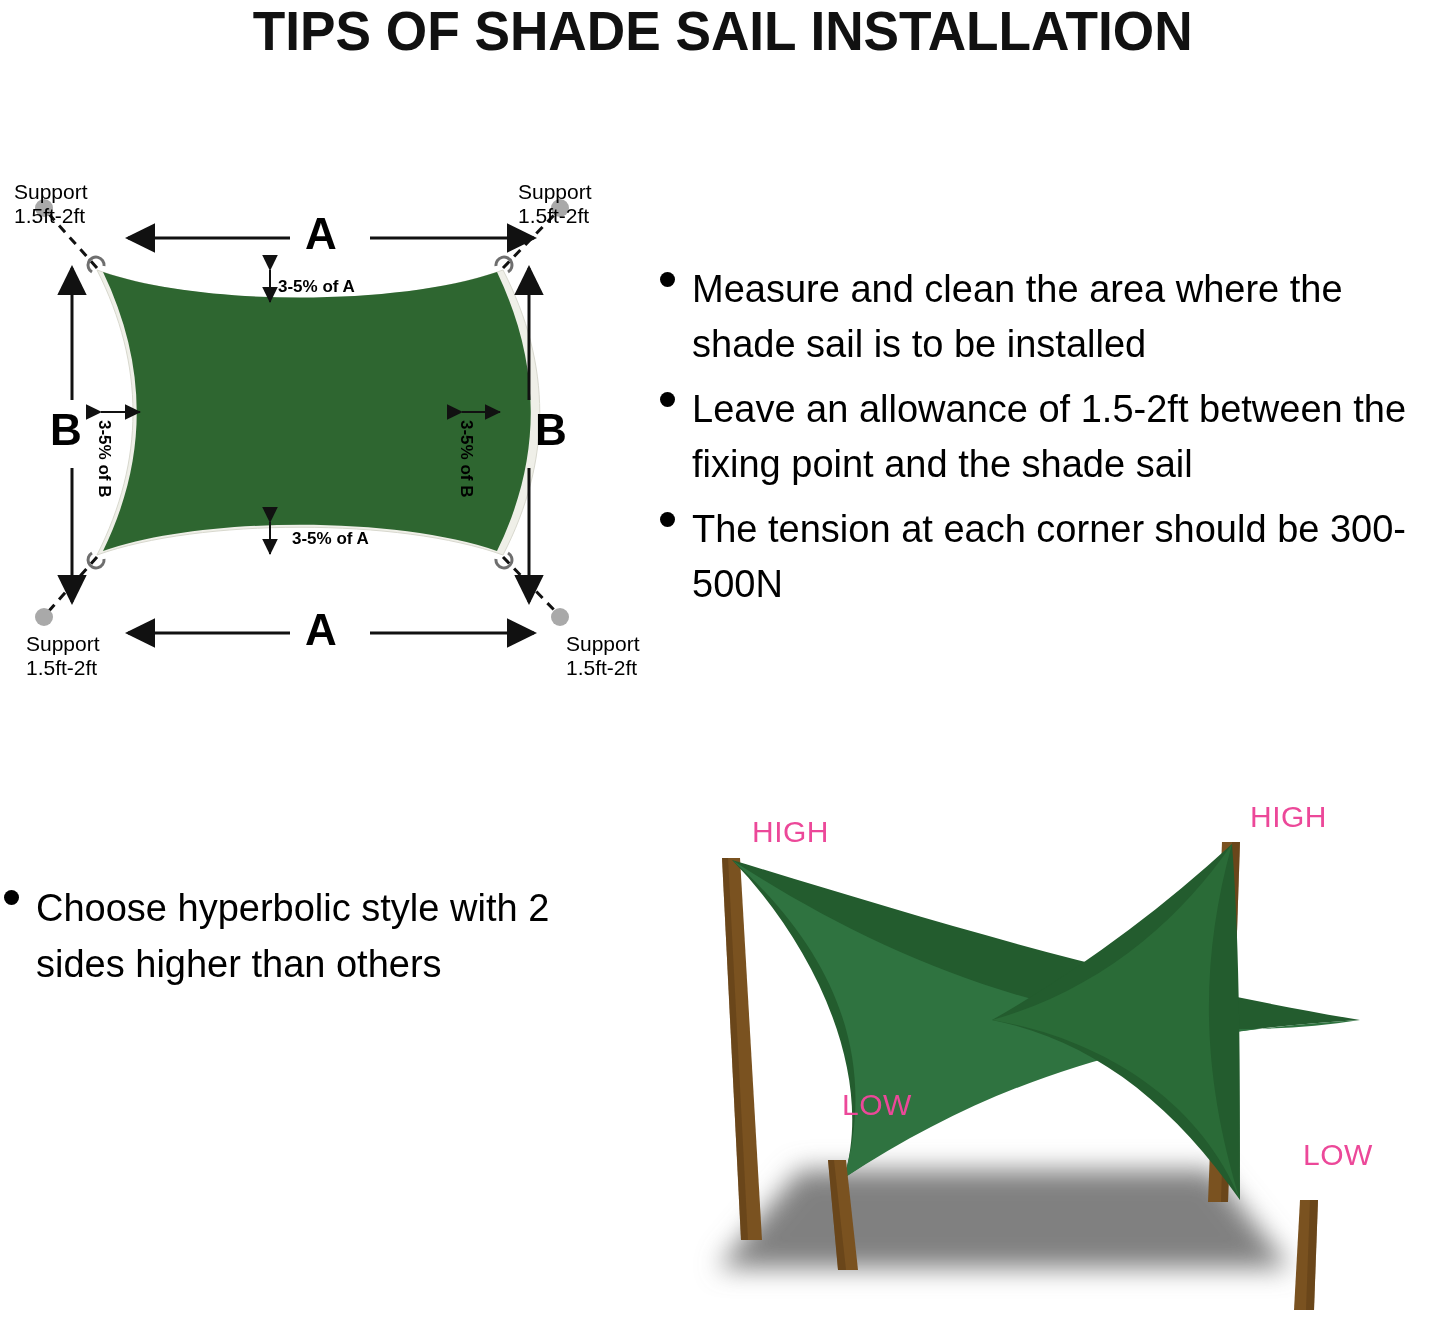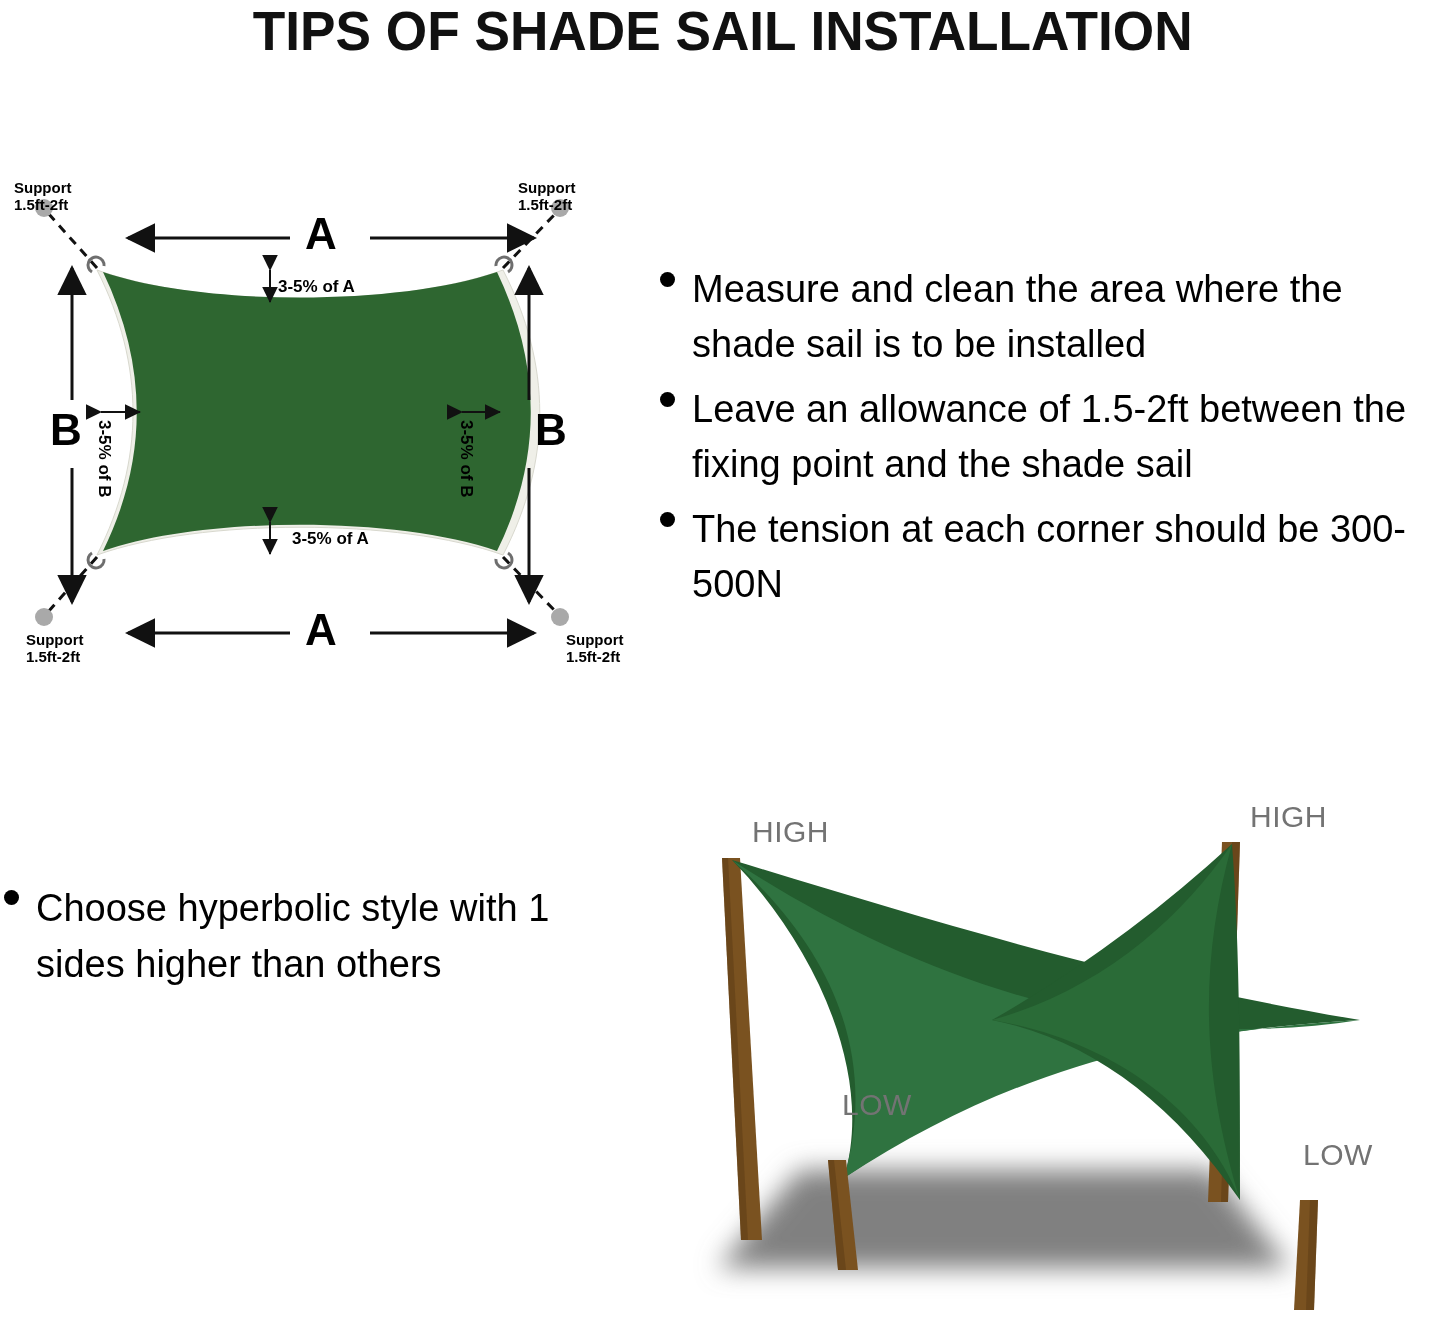--- a/index.html
+++ b/index.html
@@ -80,23 +80,23 @@
     font-size: 38px;
     line-height: 1.48;
   }
   #hyper-list-panel ul.bullets li { margin-bottom: 10px; }
   #hyper-list-panel ul.bullets li .dot { left: 4px; }
   #hyper-list-panel ul.bullets li { padding-left: 36px; }
 
   
   .sup-label {
     position: absolute;
-    font-size: 15px;
+    font-size: 21px;
     line-height: 1.12;
-    font-weight: 700;
+    font-weight: 400;
     white-space: nowrap;
     color: #000;
   }
   .dim-letter {
     position: absolute;
     font-weight: bold;
     font-size: 44px;
     line-height: 1;
     color: #000;
   }
@@ -110,21 +110,21 @@
   .pct-label.vert {
     transform-origin: left top;
     transform: rotate(90deg);
   }
 
   
   .hl-label {
     position: absolute;
     font-size: 30px;
     letter-spacing: 0.5px;
-    color: #737373;
+    color: #ec4899;
     white-space: nowrap;
   }
 </style>
 </head>
 <body>
 
 <div id="title-bar">
   <div id="page-title">TIPS OF SHADE SAIL INSTALLATION</div>
 </div>
 
@@ -241,21 +241,21 @@
       <span class="dot"></span>
       <span class="txt">The tension at each corner should be 300-500N</span>
     </li>
   </ul>
 </div>
 
 <div class="panel" id="hyper-list-panel">
   <ul class="bullets">
     <li>
       <span class="dot"></span>
-      <span class="txt">Choose hyperbolic style with 1 sides higher than others</span>
+      <span class="txt">Choose hyperbolic style with 2 sides higher than others</span>
     </li>
   </ul>
 </div>
 
 <div class="panel" id="hyper-illu-panel">
   <svg width="845" height="549" viewBox="0 0 845 549">
 
     <defs>
       <filter id="blur-shadow" x="-30%" y="-40%" width="160%" height="190%">
         <feGaussianBlur stdDeviation="13"></feGaussianBlur>

